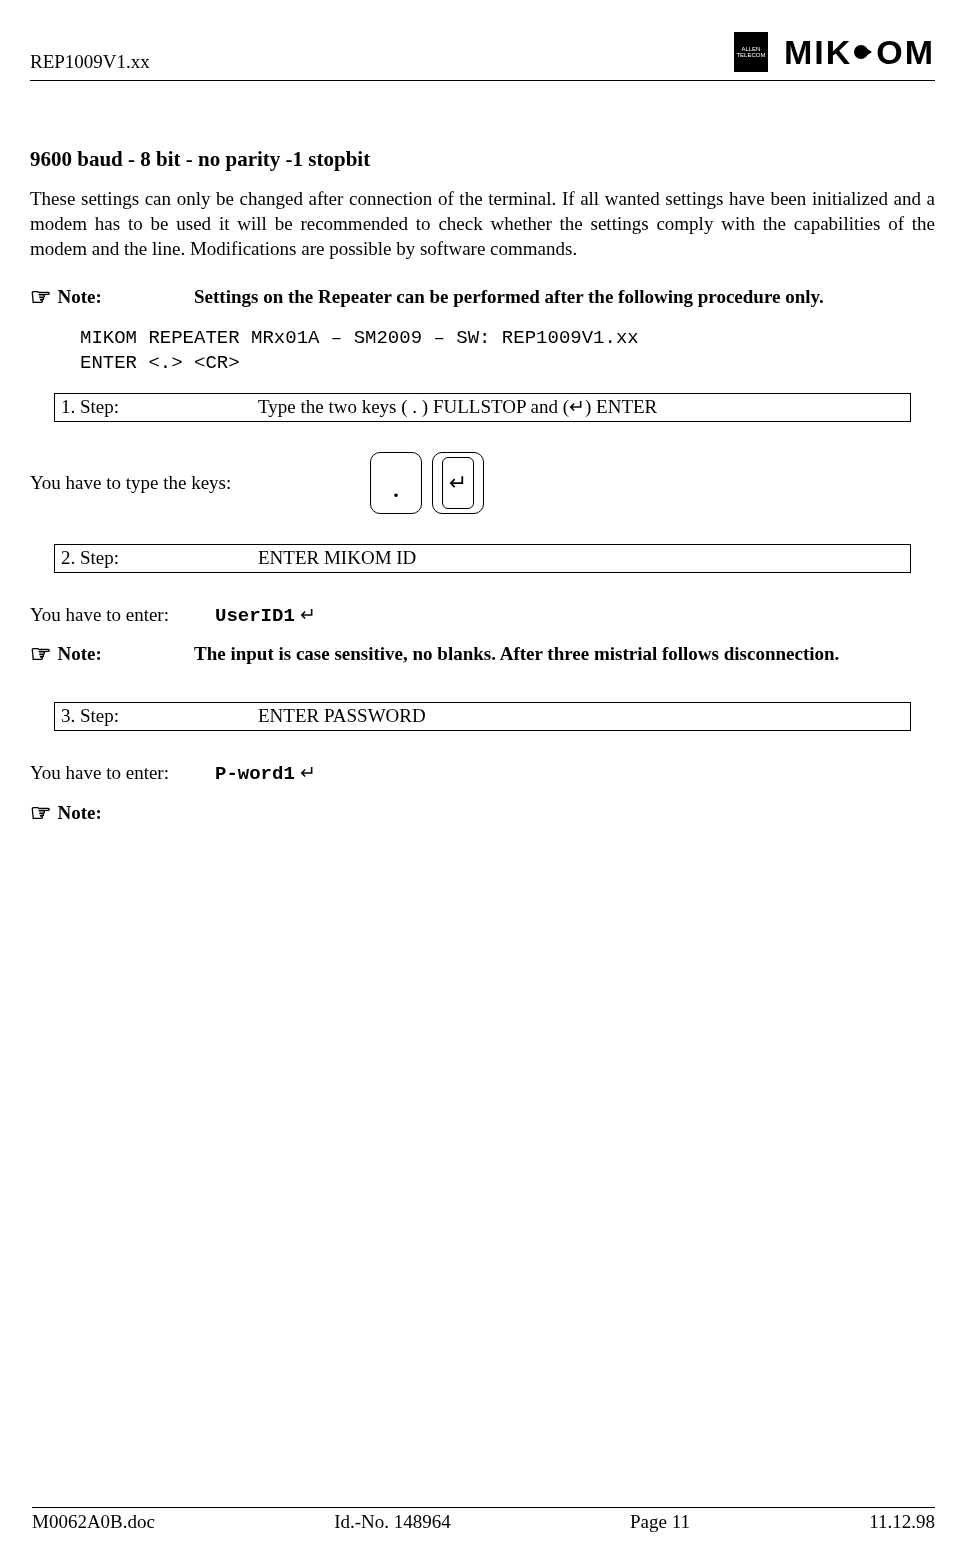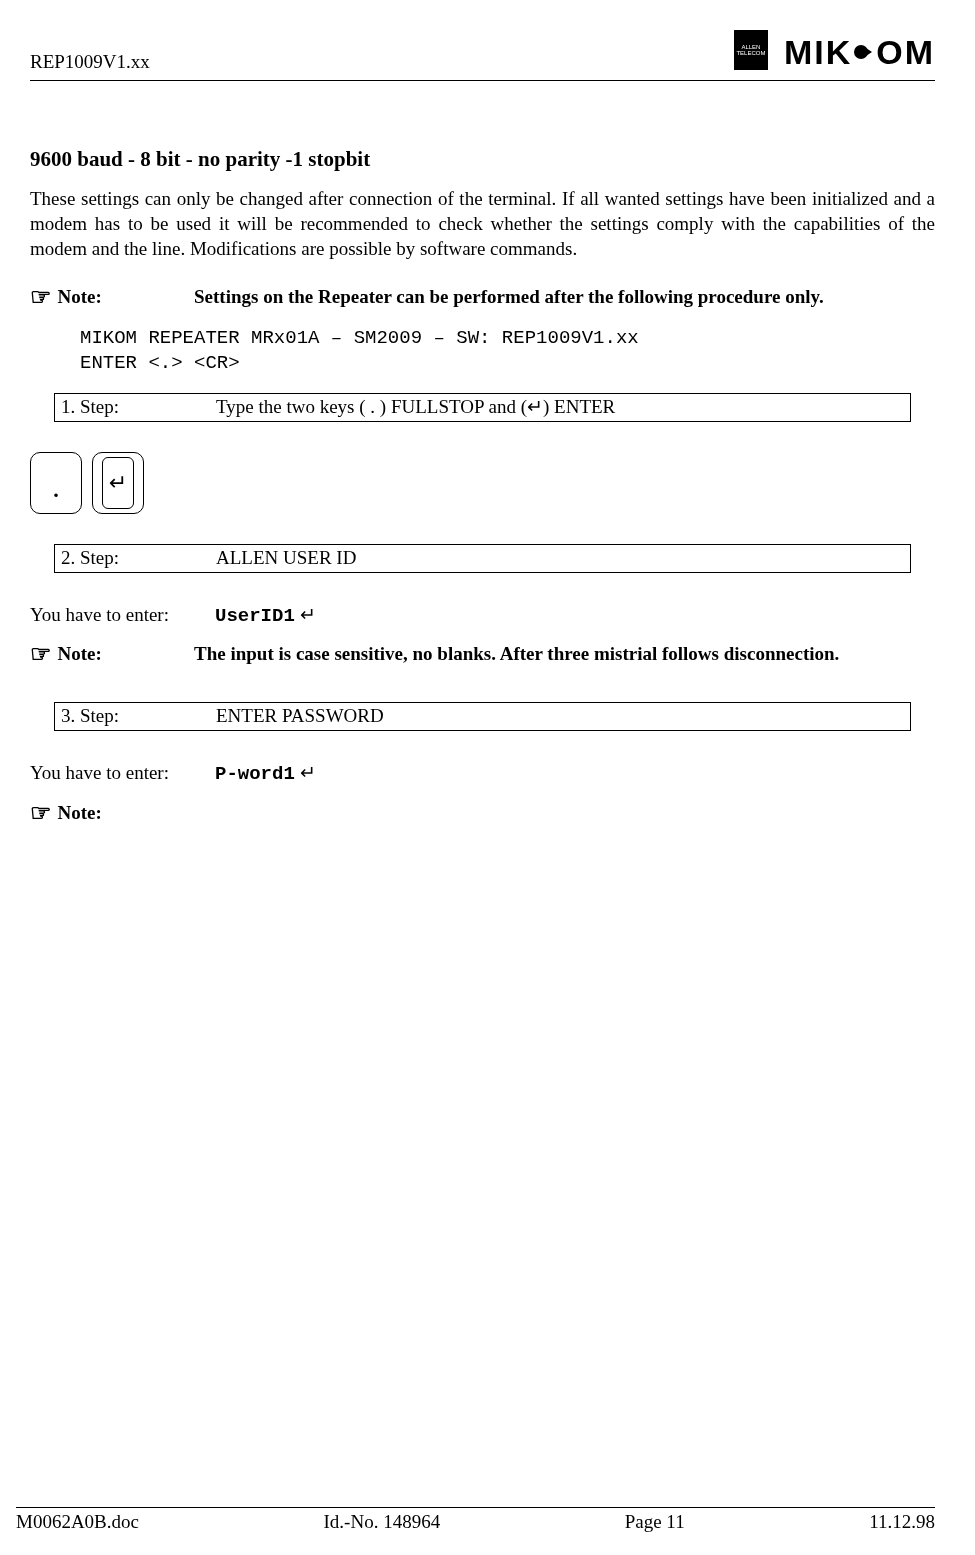--- a/index.html
+++ b/index.html
@@ -26,20 +26,21 @@
       margin-bottom: 10px;
       height: 48px;
     }
     .header-left {
       font-size: 19px;
       padding-top: 20px;
       text-align: center;
     }
     .header-right {
       display: flex;
+      align-items: center;
       gap: 16px;
       padding-top: 0;
     }
     .telecom-icon {
       width: 34px;
       height: 40px;
       background: black;
       color: white;
       font-size: 7px;
       display: flex;
@@ -126,20 +127,21 @@
       margin-left: 50px;
       margin-bottom: 18px;
       white-space: pre;
       margin-top: 16px;
     }
     .step-box {
       border: 1px solid black;
       margin: 0 24px 30px 24px;
       padding: 1px 6px;
       display: flex;
+      gap: 42px;
     }
     .step-label {
       flex: 0 0 155px;
     }
     .step-content {
       flex: 1;
     }
     .keys-row {
       display: flex;
       align-items: center;
@@ -182,21 +184,21 @@
       font-family: "Courier New", Courier, monospace;
       font-weight: bold;
     }
     .enter-arrow {
       font-family: Arial, sans-serif;
       font-weight: normal;
     }
     .footer {
       position: absolute;
       bottom: 20px;
-      left: 16px;
+      left: 32px;
       right: 40px;
       border-top: 1px solid black;
       padding-top: 2px;
       display: flex;
       justify-content: space-between;
       font-size: 19px;
     }
   </style>
 </head>
 <body>
@@ -233,35 +235,36 @@
 
     <div class="mono-block">MIKOM REPEATER MRx01A – SM2009 – SW: REP1009V1.xx
 ENTER &lt;.&gt; &lt;CR&gt;</div>
 
     <div class="step-box">
       <span class="step-label">1. Step:</span>
       <span class="step-content">Type the two keys ( . ) FULLSTOP and (↵) ENTER</span>
     </div>
 
     <div class="keys-row">
+      <div class="keys-row-text">You have to type the keys:</div>
       <div class="keys-container">
         <div class="key">
           <span style="font-weight:bold;margin-top:14px">.</span>
         </div>
         <div class="key enter-key">
           <div class="inner-key">
             <span>↵</span>
           </div>
         </div>
       </div>
     </div>
 
     <div class="step-box">
       <span class="step-label">2. Step:</span>
-      <span class="step-content">ALLEN USER ID</span>
+      <span class="step-content">ENTER MIKOM ID</span>
     </div>
 
     <div class="enter-row">
       <span class="enter-label">You have to enter:</span>
       <span>
         <span class="enter-value">UserID1</span><span class="enter-arrow"> ↵</span>
       </span>
     </div>
 
     <div class="note-row">

